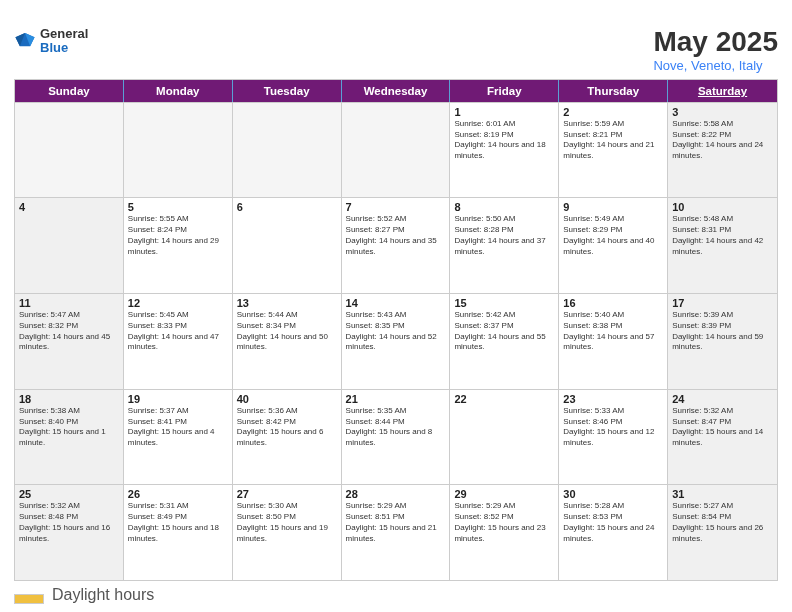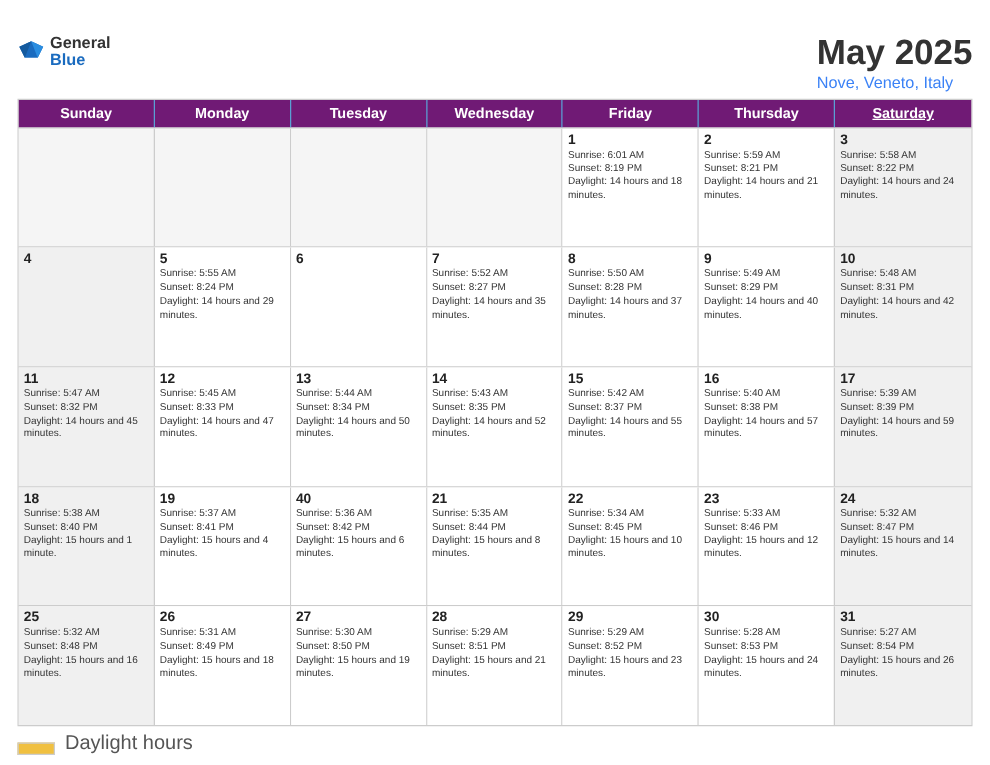--- a/index.html
+++ b/index.html
@@ -247,21 +247,20 @@
           <div class="cal-cell">
             <div class="day-num">40</div>
             <div class="day-info">Sunrise: 5:36 AM<br>Sunset: 8:42 PM<br>Daylight: 15 hours and 6 minutes.</div>
           </div>
           <div class="cal-cell">
             <div class="day-num">21</div>
             <div class="day-info">Sunrise: 5:35 AM<br>Sunset: 8:44 PM<br>Daylight: 15 hours and 8 minutes.</div>
           </div>
           <div class="cal-cell">
             <div class="day-num">22</div>
-            <div class="day-info">Sunrise: 5:34 AM<br>Sunset: 8:45 PM<br>Daylight: 15 hours and 10 minutes.</div>
           </div>
           <div class="cal-cell">
             <div class="day-num">23</div>
             <div class="day-info">Sunrise: 5:33 AM<br>Sunset: 8:46 PM<br>Daylight: 15 hours and 12 minutes.</div>
           </div>
           <div class="cal-cell shaded">
             <div class="day-num">24</div>
             <div class="day-info">Sunrise: 5:32 AM<br>Sunset: 8:47 PM<br>Daylight: 15 hours and 14 minutes.</div>
           </div>
         </div>

